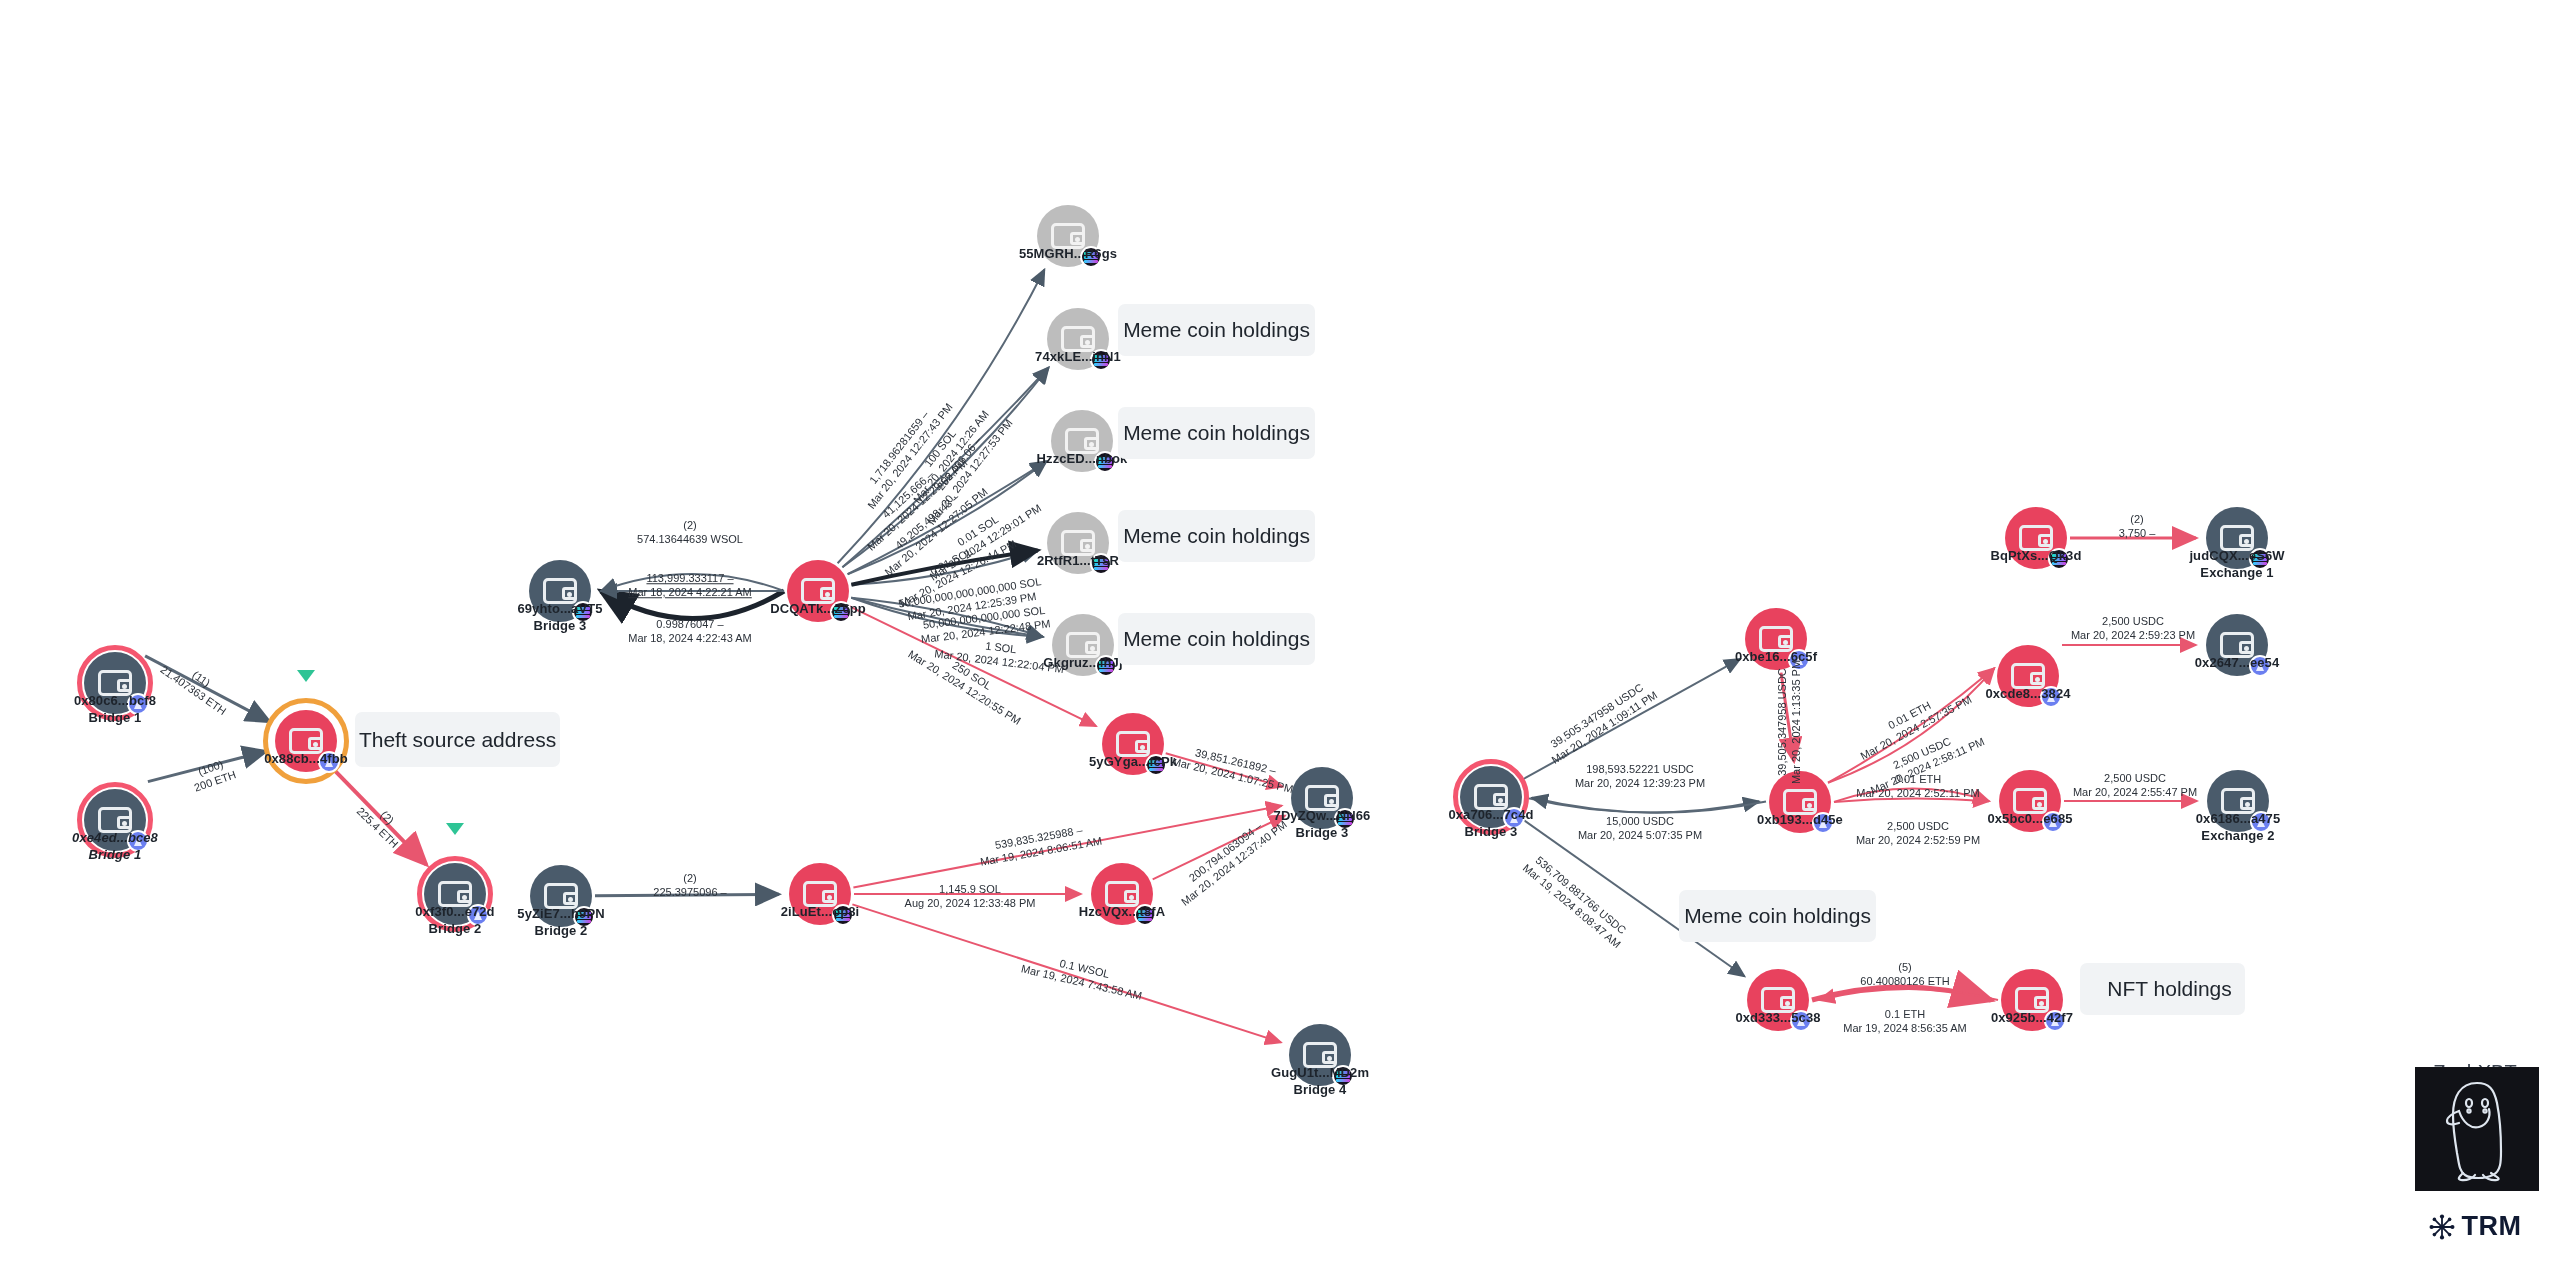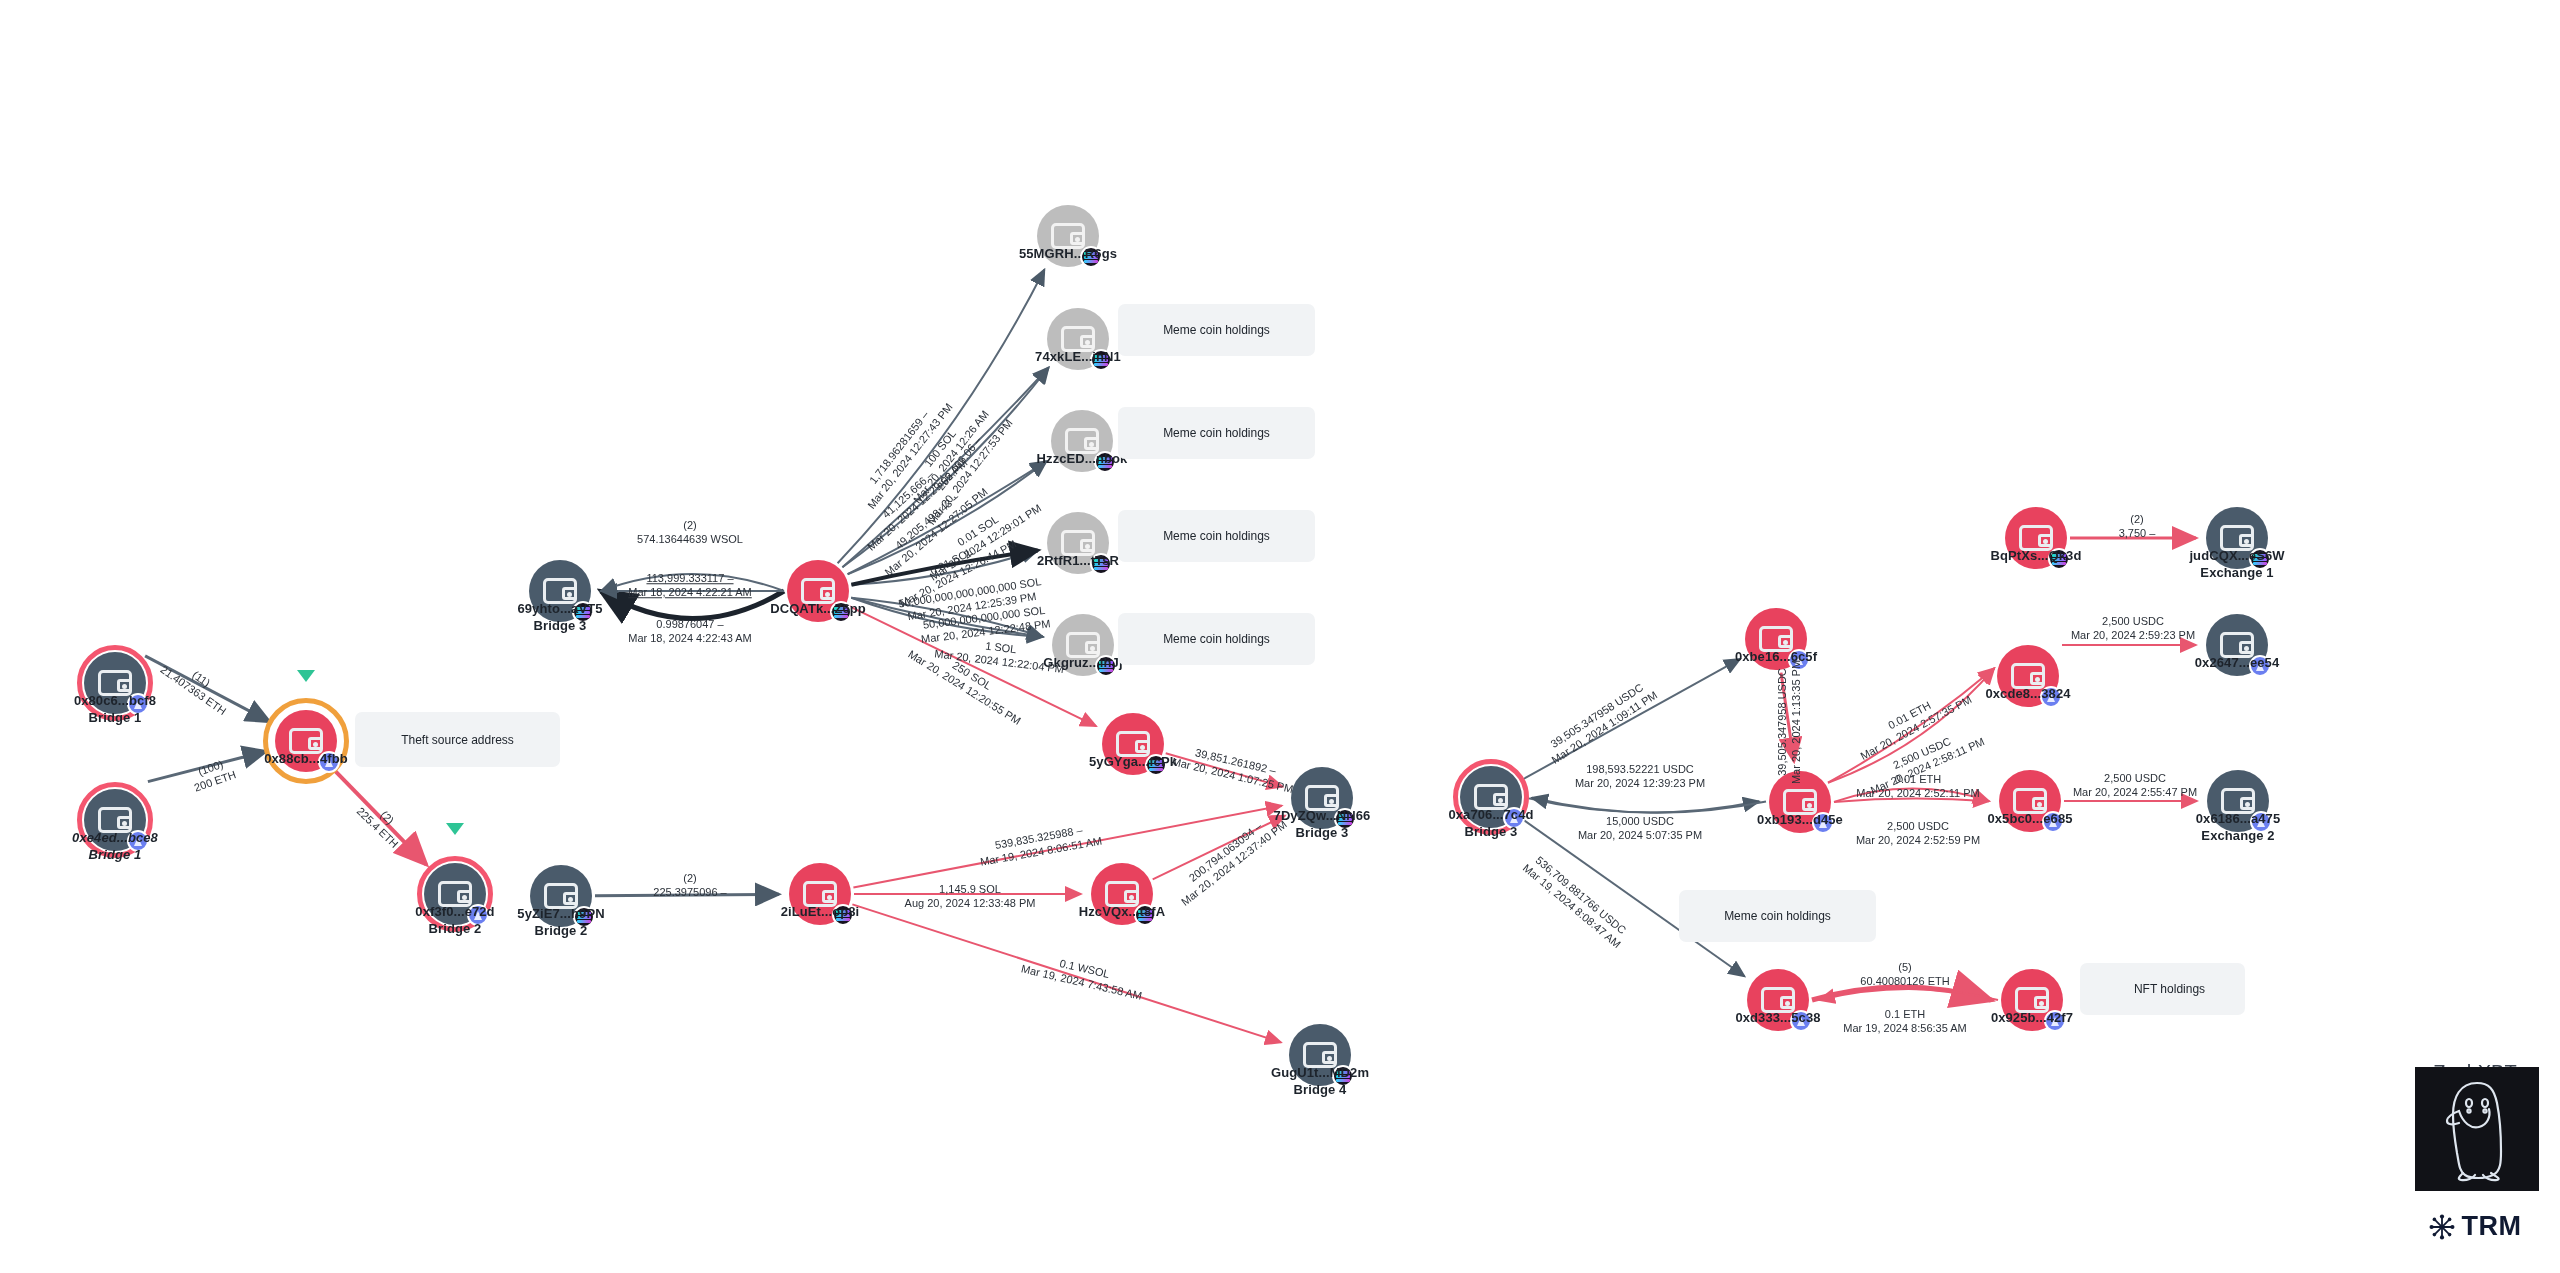--- a/index.html
+++ b/index.html
@@ -41,21 +41,21 @@
 
   .nlabel{position:absolute;left:50%;top:40px;transform:translateX(-50%);text-align:center;
      white-space:nowrap;font-size:13px;font-weight:bold;color:#1d232b;line-height:1.32;letter-spacing:.1px;}
   .nlabel .sub{display:block;font-weight:bold;}
 
   .marker{position:absolute;left:50%;top:-40px;transform:translateX(-50%);
      width:0;height:0;border-left:9px solid transparent;border-right:9px solid transparent;
      border-top:12px solid #2ec495;}
 
   .callout{position:absolute;background:#f1f3f5;border-radius:7px;color:#20262e;
-     font-size:12px;display:flex;align-items:center;justify-content:center;
+     font-size:21px;display:flex;align-items:center;justify-content:center;
      white-space:nowrap;padding:0 18px;box-sizing:border-box;}
 
   .elabel{position:absolute;transform-origin:center center;white-space:nowrap;text-align:center;
      font-size:11px;color:#2b3139;line-height:1.25;pointer-events:none;}
   .elabel .l2{display:block;}
 
   #watermark{position:absolute;}
   #wm-name{position:absolute;left:0;top:0;width:160px;text-align:center;font-size:20px;color:#3c4450;margin-top:26px;}
   #wm-av{position:absolute;left:20px;top:32px;width:124px;height:124px;background:#111217;}
   #wm-trm{position:absolute;left:0;top:176px;width:160px;display:flex;align-items:center;

